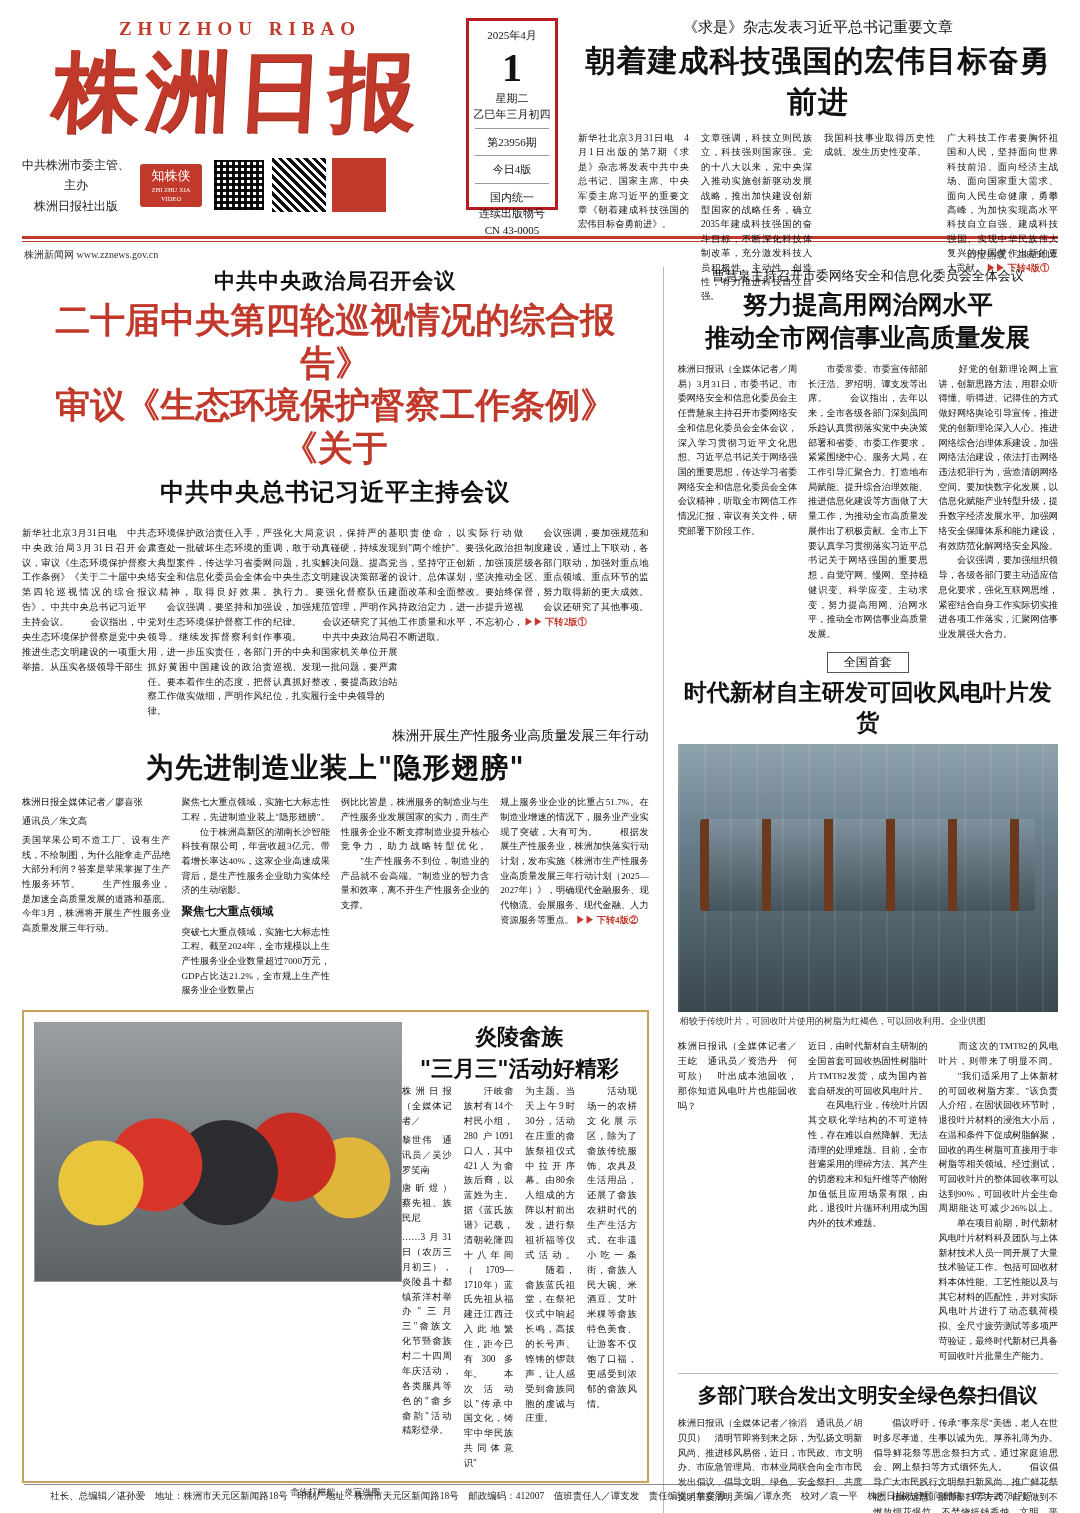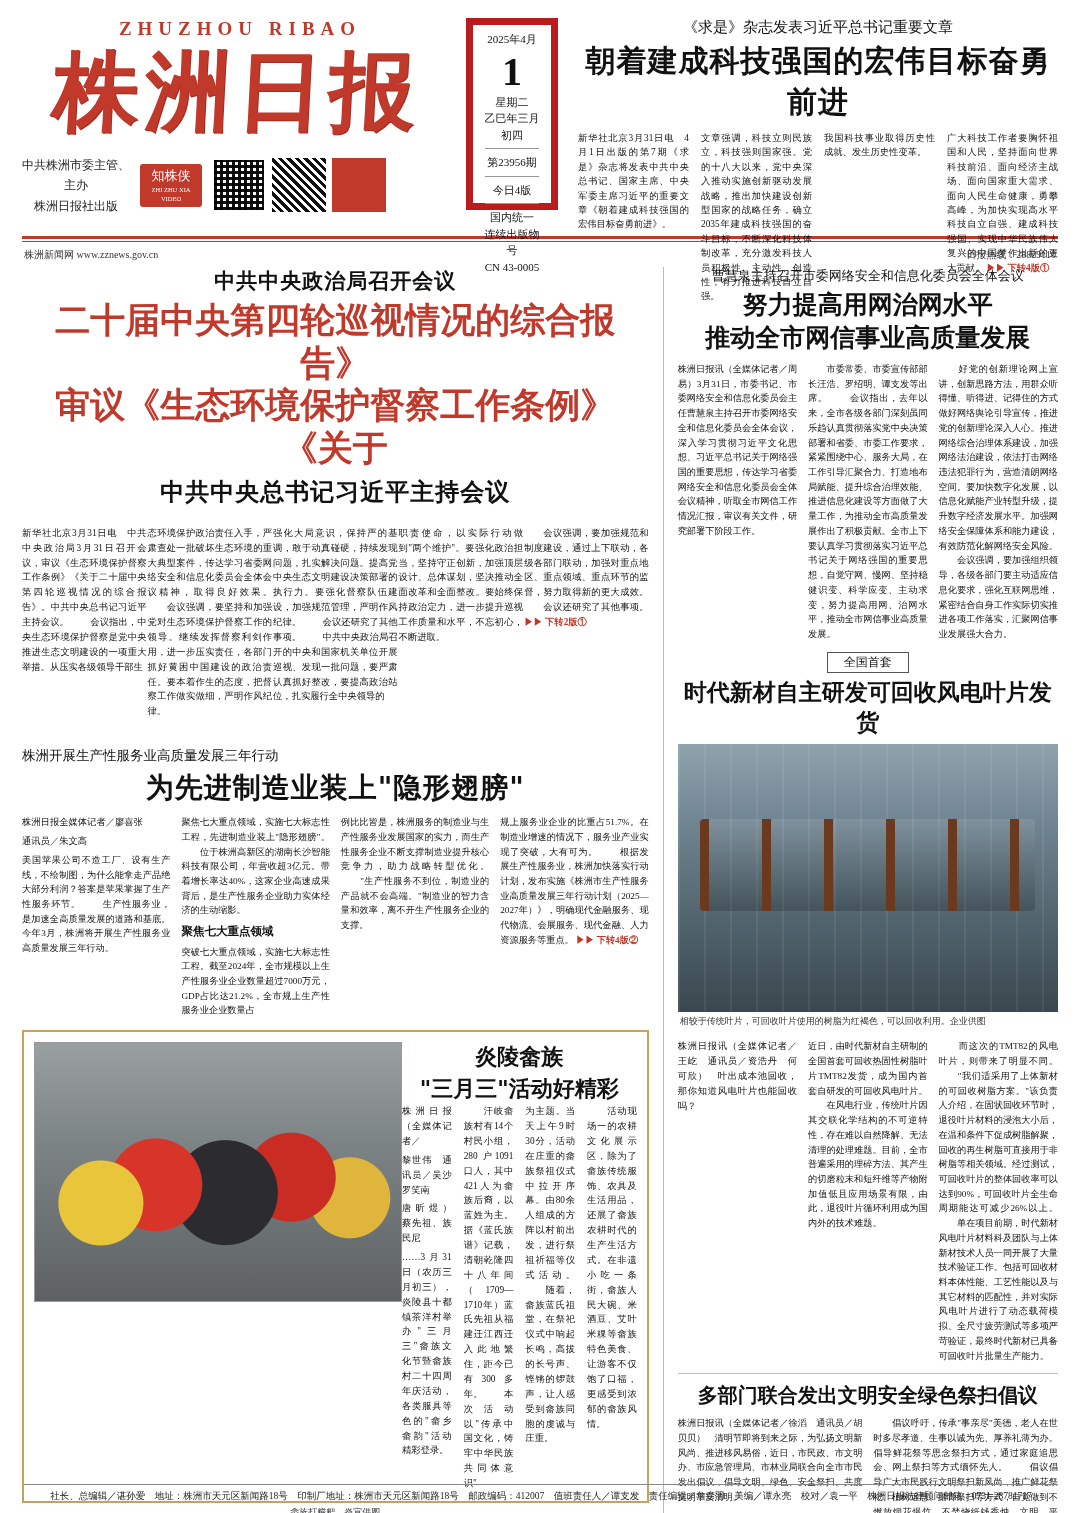--- a/index.html
+++ b/index.html
@@ -36,22 +36,22 @@
       repeating-linear-gradient(90deg,#111 0 3px,transparent 3px 6px);
       background-blend-mode:multiply; border:2px solid #fff; }
   .qr2 { width:54px;height:54px;background:
       repeating-linear-gradient(45deg,#111 0 3px,#fff 3px 6px),
       repeating-linear-gradient(-45deg,#111 0 3px,transparent 3px 6px);}
   .qrwrap { display:flex; gap:6px; align-items:center;}
   .qr-red { width:54px;height:54px;background:#c0392b; color:#fff; font-size:9px;
             display:flex;align-items:center;justify-content:center;}
 
   .mh-date {
-    width:92px; border:7px solid #b91c1c; margin:0 14px; text-align:center;
-    font-size:11px; padding:6px 8px; line-height:1.5; height:192px;
+    width:92px; border:3px solid #b91c1c; margin:0 14px; text-align:center;
+    font-size:11px; padding:6px 2px; line-height:1.5; height:192px;
     display:flex; flex-direction:column; justify-content:flex-start;
   }
   .mh-date .big { font-size:40px; font-weight:bold; line-height:1; margin:4px 0 2px; }
   .mh-date .rule { border-top:1px solid #999; margin:5px 4px; }
 
   .mh-right { flex:1; padding-left:6px; }
   .mh-kicker { text-align:center; font-size:15px; margin-bottom:4px; }
   .mh-head { text-align:center; font-size:30px; font-weight:bold; letter-spacing:1px;
              font-family:"DejaVu Serif",serif; margin-bottom:8px;}
   .mh-cols { display:flex; gap:12px; font-size:9.3px; line-height:1.55; text-align:justify; }
@@ -72,21 +72,21 @@
                 color:#c0392b; font-size:35px; line-height:1.22; letter-spacing:0px; }
   .lead-sub { text-align:center; font-size:24px; font-weight:bold; margin-top:6px; letter-spacing:1px;}
 
   .cols3 { display:flex; gap:1px; margin-top:18px; font-size:9.3px; line-height:1.6; text-align:justify; }
   .cols3 > div { flex:1; }
   .cols2 { display:flex; gap:12px; font-size:9.3px; line-height:1.6; text-align:justify; }
   .cols2 > div { flex:1; }
   .cols4 { display:flex; gap:11px; font-size:9.2px; line-height:1.6; text-align:justify;}
   .cols4 > div { flex:1; }
 
-  .sec-kicker { text-align:left; font-size:13.5px; margin-top:28px; }
+  .sec-kicker { text-align:right; font-size:13.5px; margin-top:8px; }
   .sec-head { text-align:center; font-size:28px; font-weight:bold; font-family:"DejaVu Serif",serif;
               margin:4px 0 8px; letter-spacing:1px;}
   .byline { font-size:9.3px; line-height:1.6; margin-bottom:4px; }
   .subhead { font-weight:bold; text-align:left; font-size:11.5px; margin:4px 0; }
 
   
   .r-kicker { text-align:center; font-size:13px; margin-bottom:4px;}
   .r-head { text-align:center; font-size:25px; font-weight:bold; line-height:1.3;
             font-family:"DejaVu Serif",serif; }
   .r-cols { display:flex; gap:11px; font-size:9.2px; line-height:1.6; text-align:justify; margin-top:8px;}

